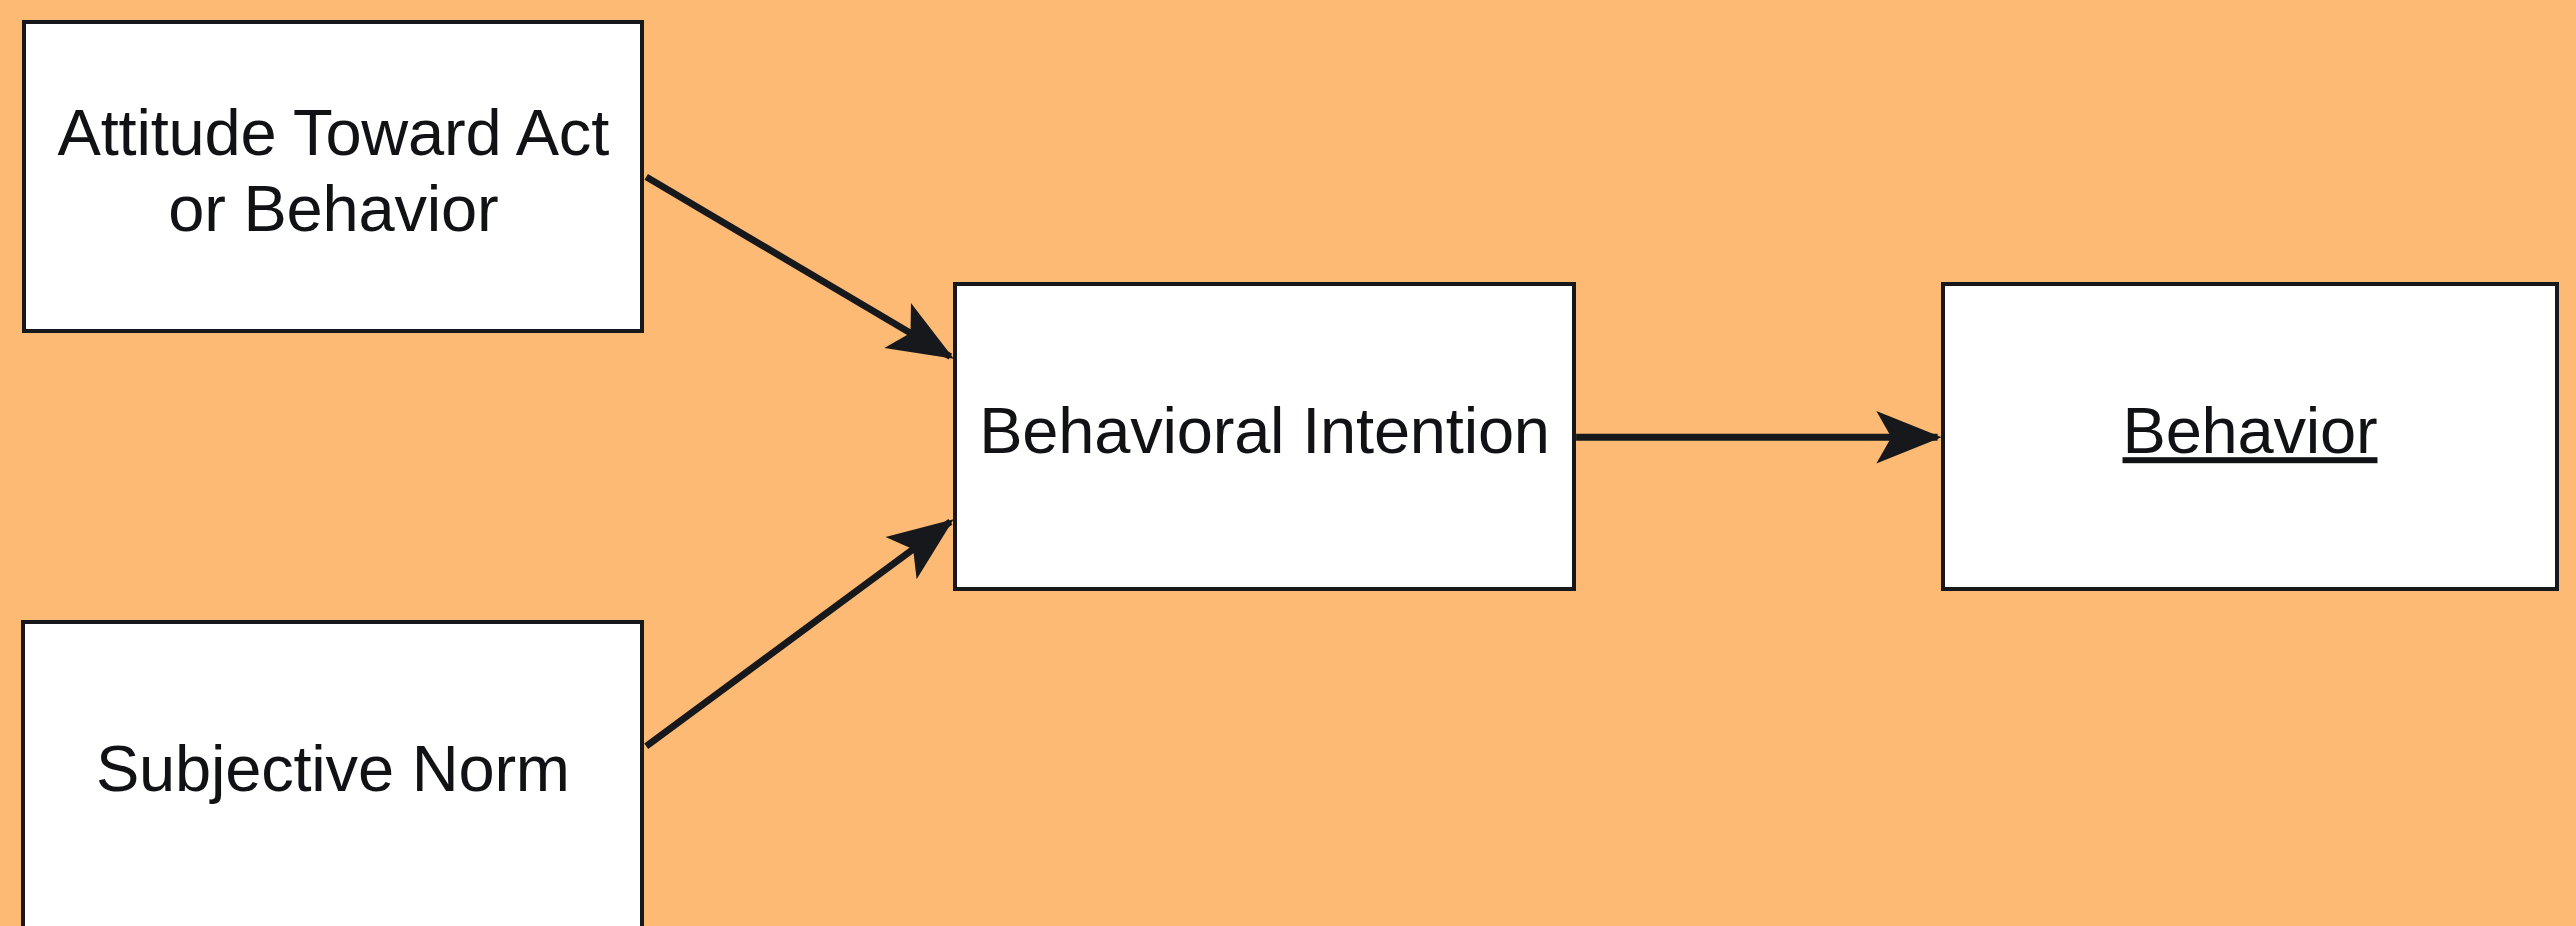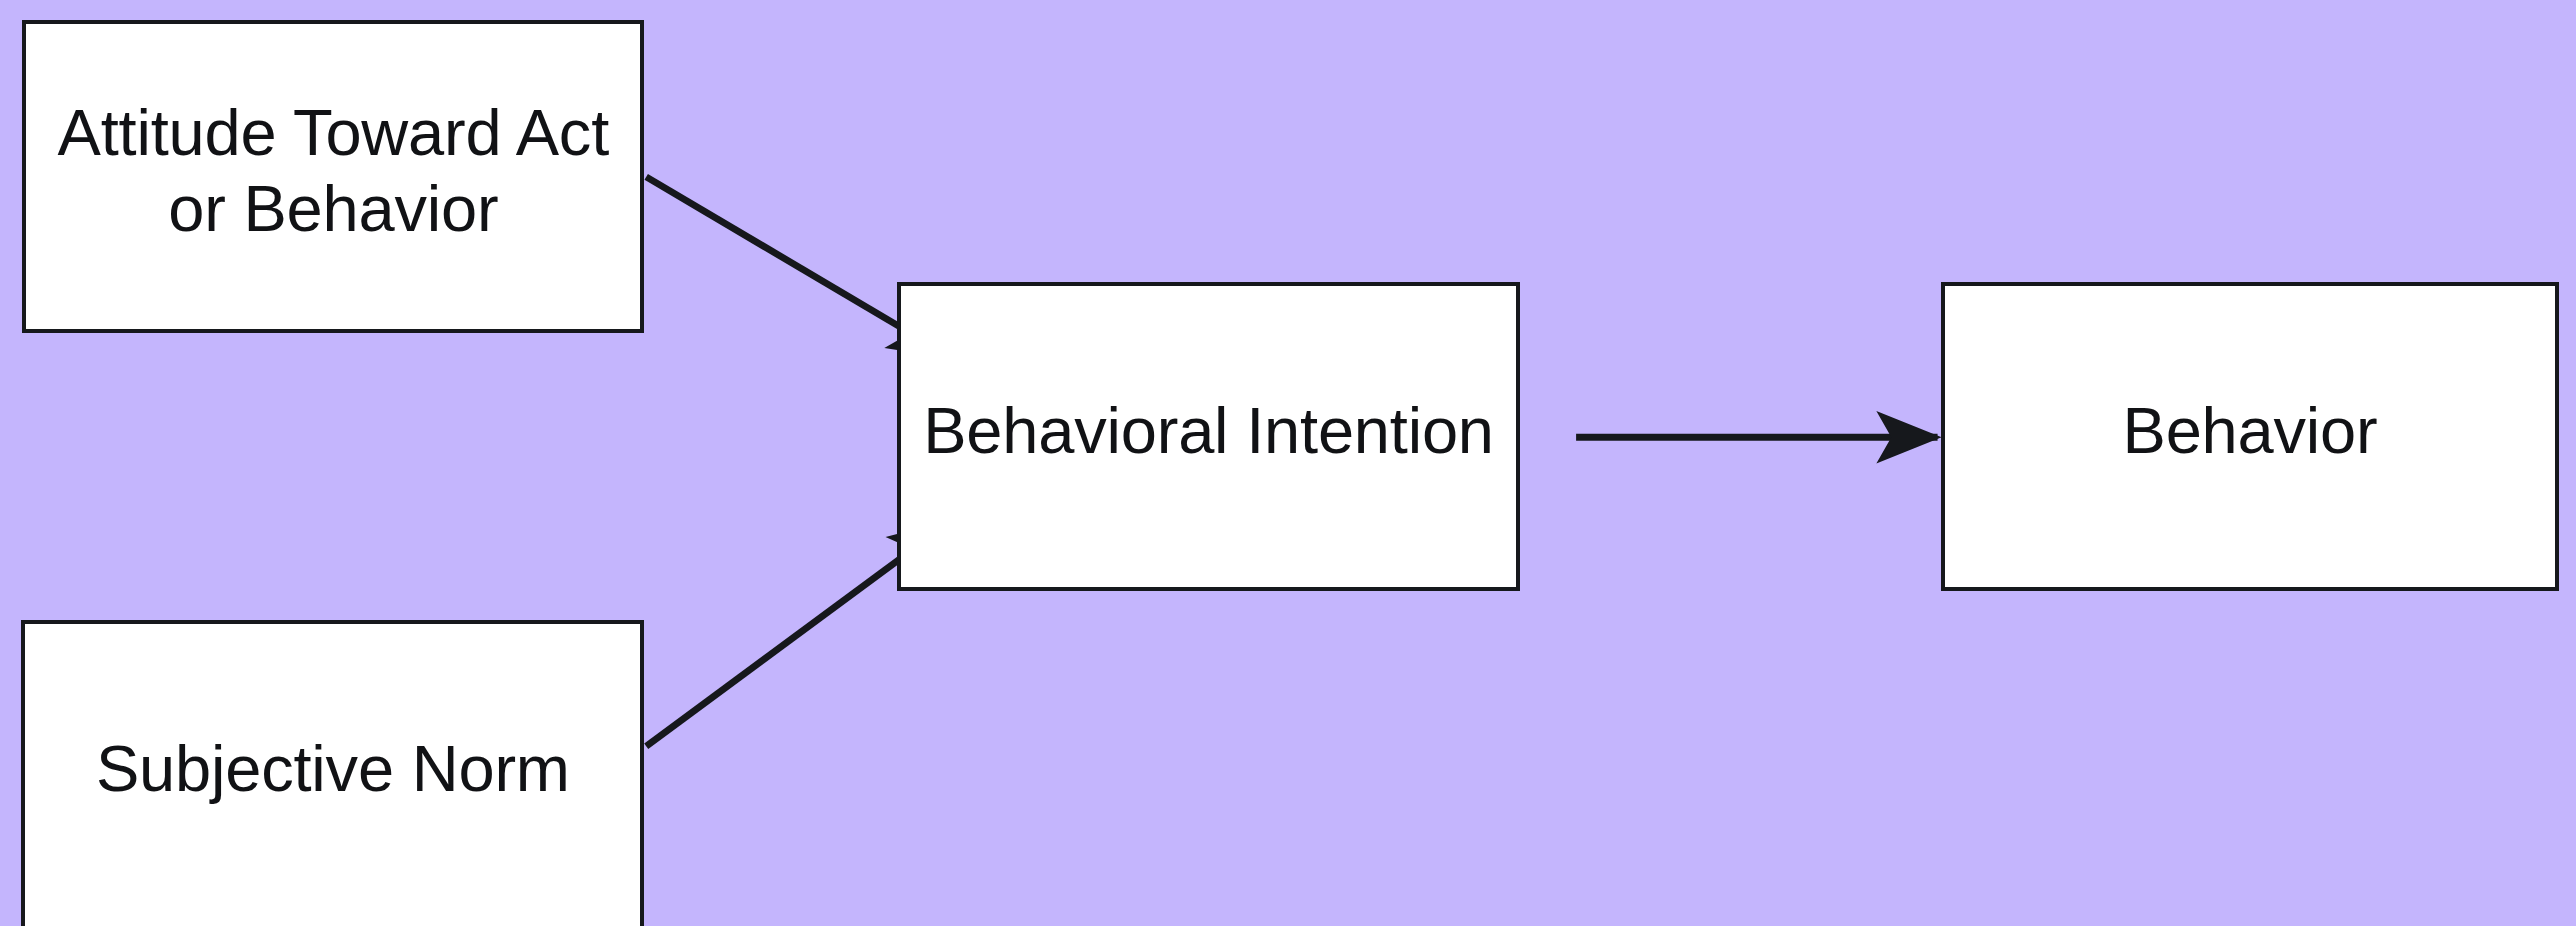--- a/index.html
+++ b/index.html
@@ -4,21 +4,21 @@
 <style>
   html, body {
     margin: 0;
     padding: 0;
     background: #ffffff;
   }
   #canvas {
     position: relative;
     width: 2576px;
     height: 926px;
-    background: #c4b5fd;
+    background: #fdba74;
     overflow: hidden;
     font-family: "Liberation Sans", sans-serif;
   }
   .node {
     position: absolute;
     box-sizing: border-box;
     background: #ffffff;
     border: 4.9px solid #16181c;
     display: flex;
     align-items: center;
@@ -40,24 +40,24 @@
     top: 0;
     width: 2576px;
     height: 926px;
     pointer-events: none;
   }
   
   #node-attitude   { left: 22.3px;   top: 20.4px;  width: 622px; height: 313px; }
   #node-attitude .node-label { transform: translateY(-5.8px); }
   #node-subjective { left: 21.4px;   top: 620px; width: 623px; height: 314px; }
   #node-subjective .node-label { transform: translateY(-7.8px); }
-  #node-intention  { left: 897px;  top: 282px; width: 623px; height: 309px; text-align: right; }
+  #node-intention  { left: 953px;  top: 282px; width: 623px; height: 309px; text-align: right; }
   #node-intention .node-label { transform: translateY(-5.8px); }
   #node-behavior   { left: 1941px; top: 282px; width: 618px; height: 309px; }
-  #node-behavior .node-label { transform: translateY(-5.8px); }
+  #node-behavior .node-label { transform: translateY(-5.8px); text-decoration: underline; }
 </style>
 </head>
 <body>
 
 <div id="canvas">
 
   <svg id="edge-layer" viewBox="0 0 2651 953" width="2576" height="926" xmlns="http://www.w3.org/2000/svg">
     <defs>
       <marker id="arrowhead" markerWidth="10" markerHeight="8" refX="9.4" refY="4" orient="auto" markerUnits="strokeWidth">
         <path d="M0.4,0.15 L10,4 L0.4,7.85 L2.6,4 Z" fill="#16181c"></path>

